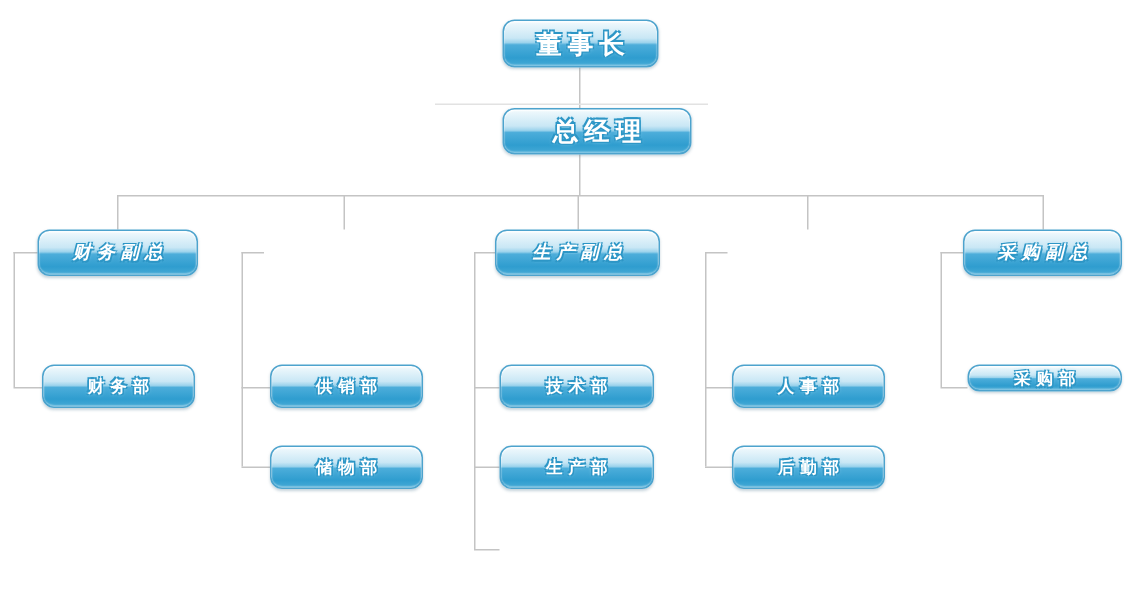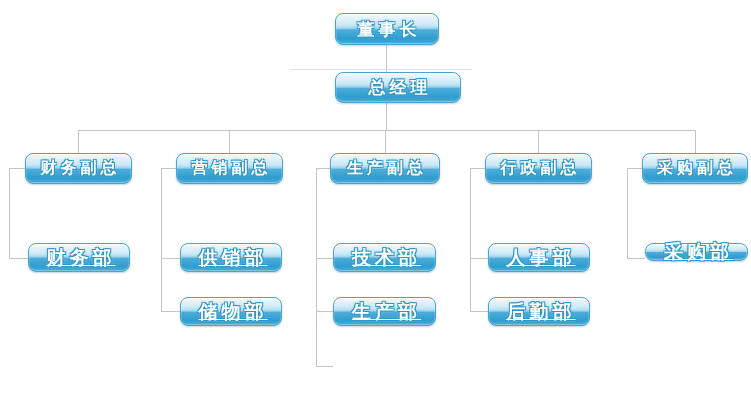--- a/index.html
+++ b/index.html
@@ -12,22 +12,22 @@
     border:1px solid #4da3cd;border-radius:8px;
     background:linear-gradient(180deg,#f2fafd 0%,#c9e7f5 38%,#9cd3ec 48%,#4cadda 53%,#2f9dcf 82%,#45aad6 100%);
     color:#fff;font-weight:bold;
     display:flex;align-items:center;justify-content:center;
     letter-spacing:4px;padding-left:4px;
     text-shadow:-1px -1px 0 #2d96c6,1px -1px 0 #2d96c6,-1px 1px 0 #2d96c6,1px 1px 0 #2d96c6,0 0 3px rgba(150,215,240,.9);
     box-shadow:inset 0 1px 1px rgba(255,255,255,.9),inset 0 -1px 1px rgba(255,255,255,.35),0 1px 2px rgba(110,145,165,.4);
     cursor:pointer;
   }
   .lvl-top{font-size:17px;}
-  .lvl-vp{font-size:16px;}
-  .lvl-dept{font-size:19px;text-decoration:underline;}
+  .lvl-vp{font-size:12px;font-style:italic;}
+  .lvl-dept{font-size:11px;}
   .hline,.vline{position:absolute;background:#c4c4c4;}
   .hline{height:1px;}
   .vline{width:1px;}
   .faint{background:#e2e2e2;}
 </style>
 </head>
 <body>
 
 <div id="canvas">
 
@@ -63,23 +63,21 @@
   <div class="hline" style="left:470px;top:311px;width:18px"></div>
 
   <div class="hline" style="left:627px;top:168px;width:15px"></div>
   <div class="vline" style="left:627px;top:168px;height:90px"></div>
   <div class="hline" style="left:627px;top:258px;width:18px"></div>
 
   <div class="node lvl-top" style="left:335px;top:13px;width:104px;height:32px">董事长</div>
   <div class="node lvl-top" style="left:335px;top:72px;width:126px;height:31px">总经理</div>
 
   <div class="node lvl-vp" style="left:25px;top:153px;width:107px;height:31px">财务副总</div>
-  <div class="node lvl-vp" style="left:176px;top:153px;width:107px;height:31px">营销副总</div>
   <div class="node lvl-vp" style="left:330px;top:153px;width:110px;height:31px">生产副总</div>
-  <div class="node lvl-vp" style="left:485px;top:153px;width:107px;height:31px">行政副总</div>
   <div class="node lvl-vp" style="left:642px;top:153px;width:106px;height:31px">采购副总</div>
 
   <div class="node lvl-dept" style="left:28px;top:243px;width:102px;height:29px">财务部</div>
   <div class="node lvl-dept" style="left:180px;top:297px;width:102px;height:29px">储物部</div>
   <div class="node lvl-dept" style="left:180px;top:243px;width:102px;height:29px">供销部</div>
   <div class="node lvl-dept" style="left:333px;top:243px;width:103px;height:29px">技术部</div>
   <div class="node lvl-dept" style="left:333px;top:297px;width:103px;height:29px">生产部</div>
   <div class="node lvl-dept" style="left:488px;top:243px;width:102px;height:29px">人事部</div>
   <div class="node lvl-dept" style="left:488px;top:297px;width:102px;height:29px">后勤部</div>
   <div class="node lvl-dept" style="left:645px;top:243px;width:103px;height:18px">采购部</div>

